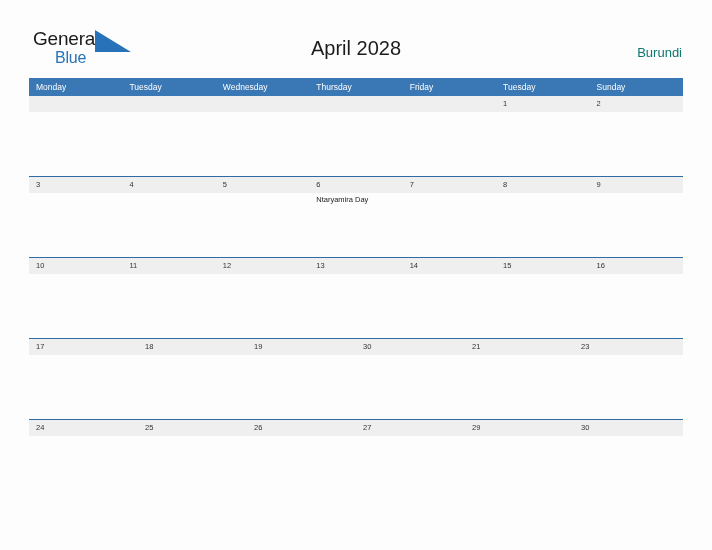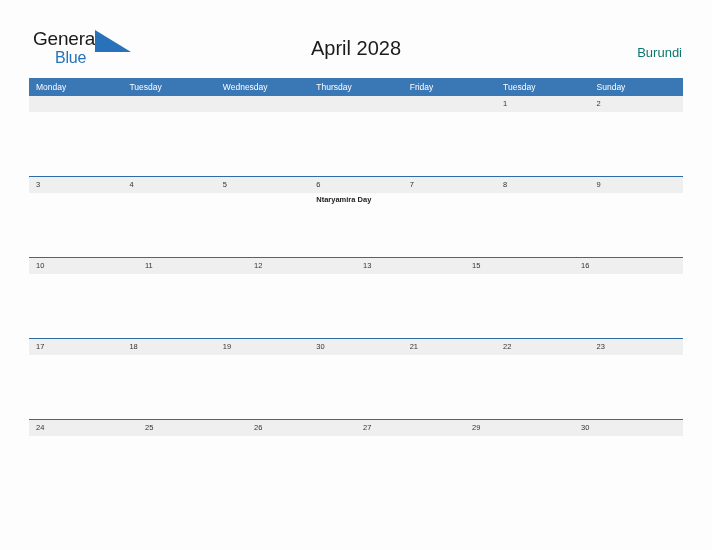--- a/index.html
+++ b/index.html
@@ -148,21 +148,20 @@
     top: 16px;
     right: 2px;
     font-size: 7.5px;
     color: #222222;
     line-height: 13px;
   }
   .event {
     white-space: nowrap;
     overflow: hidden;
     text-overflow: ellipsis;
-    font-weight: bold;
   }
   .empty-cell .day-band {
     background: #efefef;
   }
 </style>
 </head>
 <body>
 
 <div class="page">
 
@@ -263,20 +262,24 @@
           <div class="day-cell">
             <div class="day-band"></div>
             <div class="day-num">12</div>
           </div>
           <div class="day-cell">
             <div class="day-band"></div>
             <div class="day-num">13</div>
           </div>
           <div class="day-cell">
             <div class="day-band"></div>
+            <div class="day-num">14</div>
+          </div>
+          <div class="day-cell">
+            <div class="day-band"></div>
             <div class="day-num">15</div>
           </div>
           <div class="day-cell">
             <div class="day-band"></div>
             <div class="day-num">16</div>
           </div>
         </div>
         <div class="week-row">
           <div class="day-cell">
             <div class="day-band"></div>
@@ -290,24 +293,20 @@
             <div class="day-band"></div>
             <div class="day-num">19</div>
           </div>
           <div class="day-cell">
             <div class="day-band"></div>
             <div class="day-num">30</div>
           </div>
           <div class="day-cell">
             <div class="day-band"></div>
             <div class="day-num">21</div>
-          </div>
-          <div class="day-cell">
-            <div class="day-band"></div>
-            <div class="day-num">22</div>
           </div>
           <div class="day-cell">
             <div class="day-band"></div>
             <div class="day-num">23</div>
           </div>
         </div>
         <div class="week-row">
           <div class="day-cell">
             <div class="day-band"></div>
             <div class="day-num">24</div>

